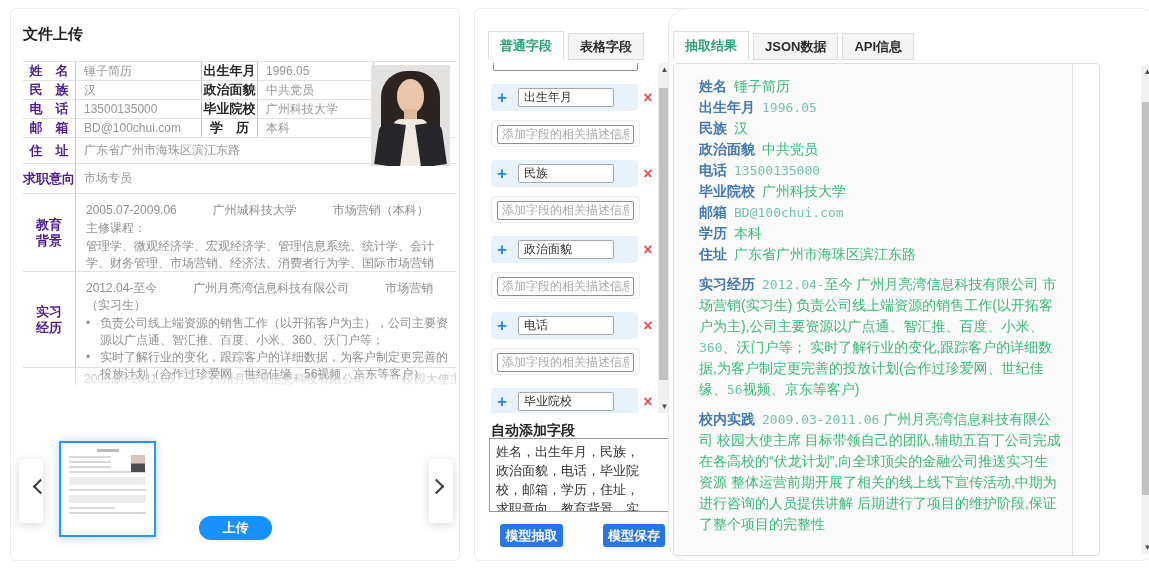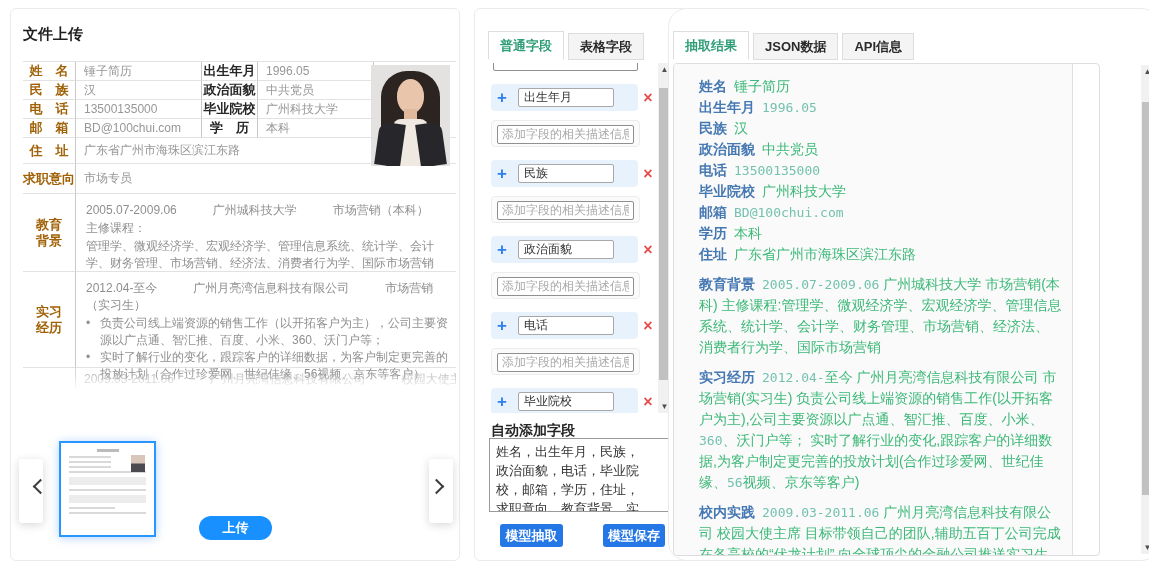--- a/index.html
+++ b/index.html
@@ -7,21 +7,21 @@
   .card { position:absolute; background:#fff; border:1px solid #ebebeb; border-radius:6px; }
   #card-left   { left:10px;  top:8px; width:450px; height:553px;padding-left:29px; }
   #card-middle { left:474px; top:8px; width:259px; height:553px; }
   #card-right  { left:668px; top:8px; width:492px; height:553px;border-radius:19px; }
 
   
   .panel-title { position:absolute; left:12px; top:16px; font-size:15px; font-weight:bold; color:#1f1f1f; }
   .resume { position:absolute; left:12px; top:52px; width:433px; border-top:1px solid #e2e2e2; font-size:12px; }
   .rrow { display:flex; }
   .cell { display:flex; align-items:center; border-bottom:1px solid #e2e2e2; min-width:0; }
-  .lab  { width:53px; justify-content:center; font-weight:bold; font-size:13px; color:#a16207; border-right:1px solid #c9c9c9; text-align:center; white-space:pre-line; line-height:16px; }
+  .lab  { width:53px; justify-content:center; font-weight:bold; font-size:13px; color:#4c1d95; border-right:1px solid #c9c9c9; text-align:center; white-space:pre-line; line-height:16px; }
   .val  { padding-left:8px; color:#979797; }
   .val1 { width:125px; }
   .lab2 { width:57px; border-left:1px solid #c9c9c9; border-right:1px solid #c9c9c9; justify-content:center; font-weight:bold; font-size:13px; color:#262626; }
   .val2 { width:115px; }
   .photocell { width:83px; border-left:1px solid #c9c9c9; border-bottom:none; }
   .rrow.last4 .photocell { border-bottom:1px solid #e2e2e2; }
   .valflex { flex:1; }
   .sec-content { flex:1; padding:8px 8px 6px 10px; color:#8f8f8f; line-height:17px; display:block; }
   .sec-line { margin-bottom:1px; }
   .bullet-line { display:flex; }
@@ -298,21 +298,20 @@
     <div class="result-content">
       <div class="result-row"><span class="rlabel">姓名</span><span class="rvalue">锤子简历</span></div>
       <div class="result-row"><span class="rlabel">出生年月</span><span class="rvalue"><span class="ascii">1996.05</span></span></div>
       <div class="result-row"><span class="rlabel">民族</span><span class="rvalue">汉</span></div>
       <div class="result-row"><span class="rlabel">政治面貌</span><span class="rvalue">中共党员</span></div>
       <div class="result-row"><span class="rlabel">电话</span><span class="rvalue"><span class="ascii">13500135000</span></span></div>
       <div class="result-row"><span class="rlabel">毕业院校</span><span class="rvalue">广州科技大学</span></div>
       <div class="result-row"><span class="rlabel">邮箱</span><span class="rvalue"><span class="ascii">BD@100chui.com</span></span></div>
       <div class="result-row"><span class="rlabel">学历</span><span class="rvalue">本科</span></div>
       <div class="result-row"><span class="rlabel">住址</span><span class="rvalue">广东省广州市海珠区滨江东路</span></div>
-      <div class="result-row para"><span class="rlabel">教育背景</span><span class="rvalue"><span class="ascii">2005.07-2009.06</span> 广州城科技大学 市场营销(本科) 主修课程:管理学、微观经济学、宏观经济学、管理信息系统、统计学、会计学、财务管理、市场营销、经济法、消费者行为学、国际市场营销</span></div>
       <div class="result-row para"><span class="rlabel">实习经历</span><span class="rvalue"><span class="ascii">2012.04-</span>至今 广州月亮湾信息科技有限公司 市场营销(实习生) 负责公司线上端资源的销售工作(以开拓客户为主),公司主要资源以广点通、智汇推、百度、小米、<span class="ascii">360</span>、沃门户等； 实时了解行业的变化,跟踪客户的详细数据,为客户制定更完善的投放计划(合作过珍爱网、世纪佳缘、<span class="ascii">56</span>视频、京东等客户)</span></div>
       <div class="result-row para"><span class="rlabel">校内实践</span><span class="rvalue"><span class="ascii">2009.03-2011.06</span> 广州月亮湾信息科技有限公司 校园大使主席 目标带领自己的团队,辅助五百丁公司完成在各高校的“伏龙计划”,向全球顶尖的金融公司推送实习生资源 整体运营前期开展了相关的线上线下宣传活动,中期为进行咨询的人员提供讲解 后期进行了项目的维护阶段,保证了整个项目的完整性</span></div>
 
     </div>
   </div>
   <div class="vscroll vs-result">
     <div class="vs-arrow vs-up">▲</div>
     <div class="vs-thumb"></div>
     <div class="vs-arrow vs-down">▼</div>
   </div>

